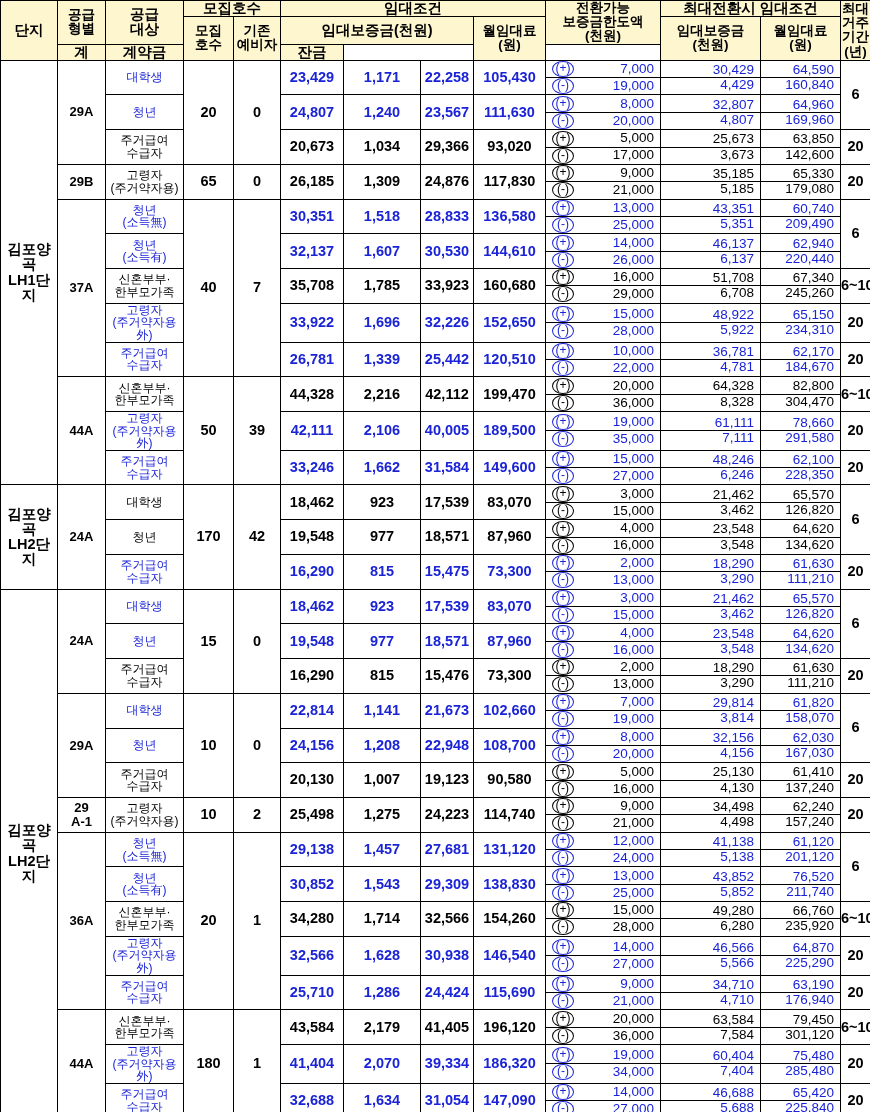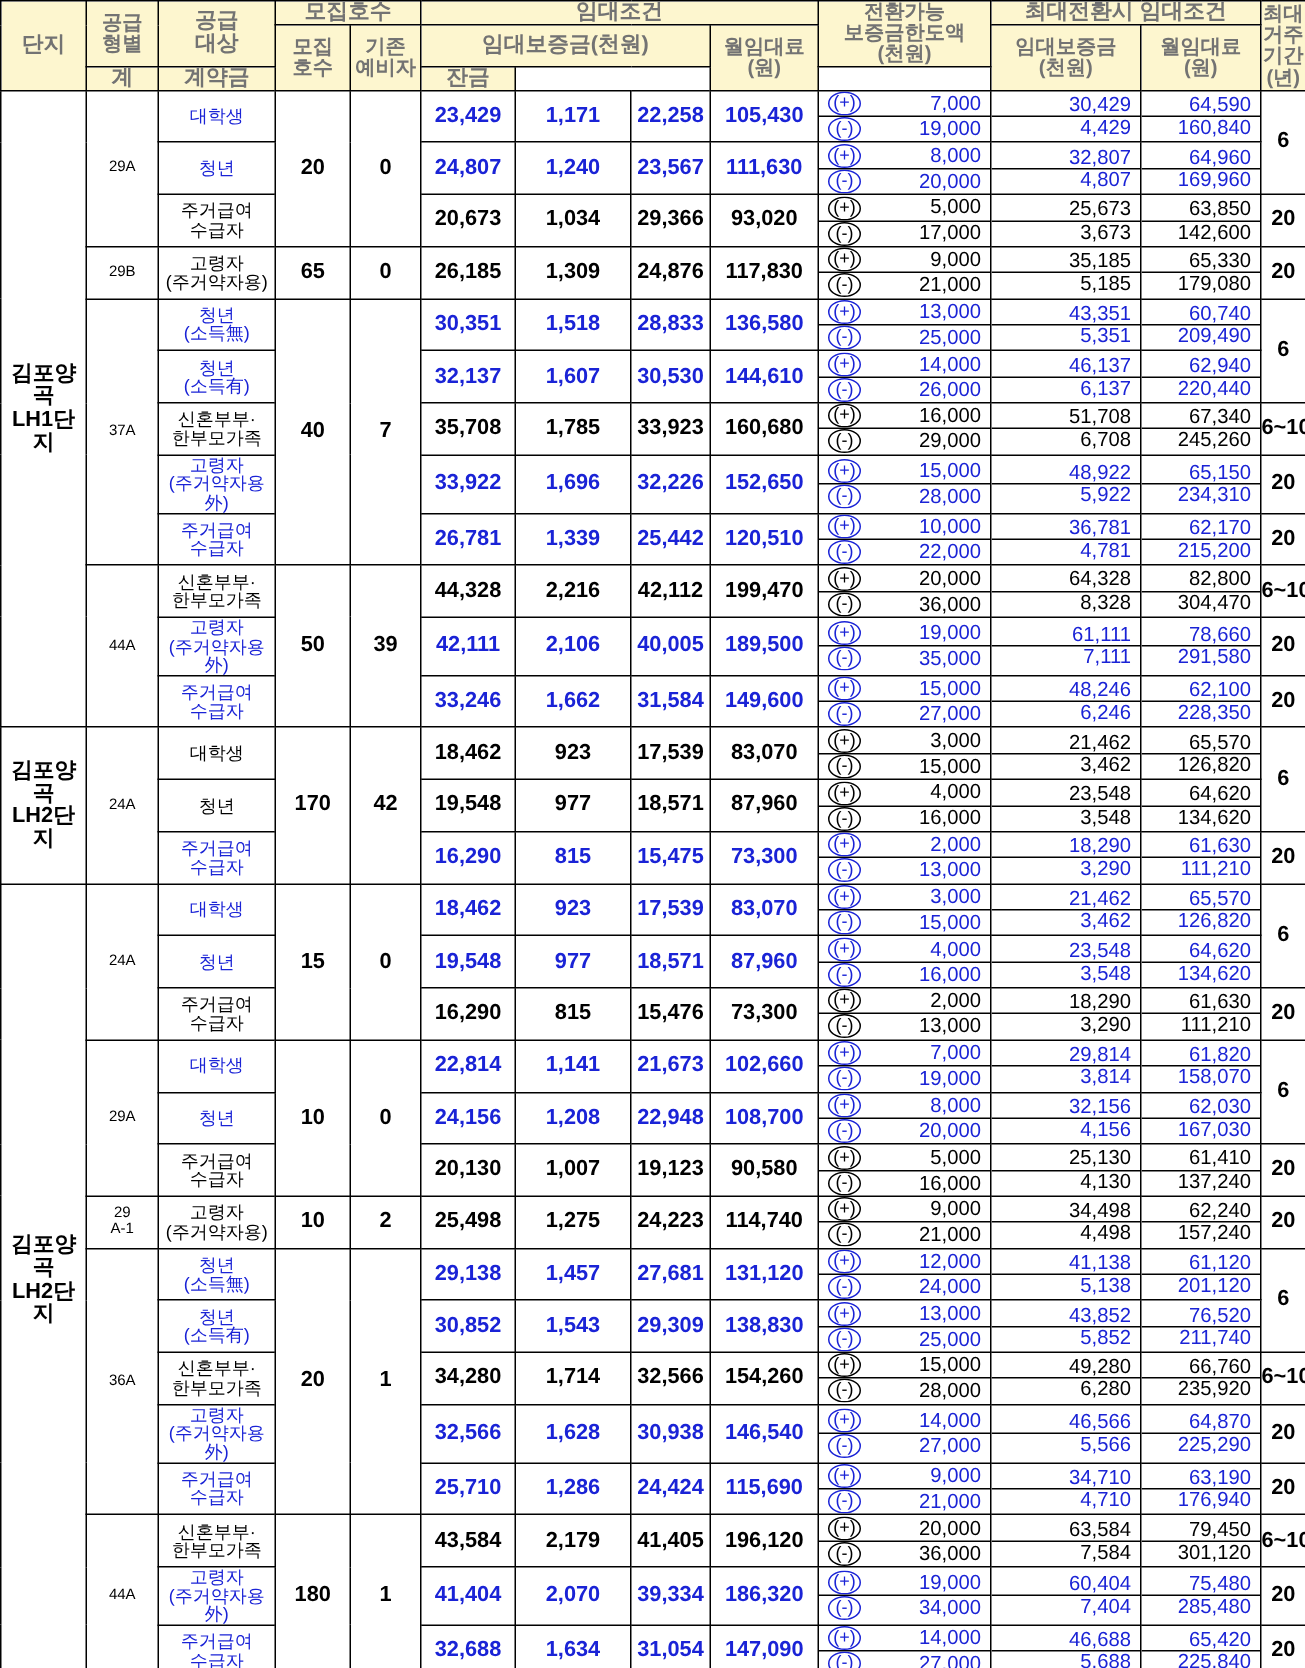--- a/index.html
+++ b/index.html
@@ -1,27 +1,27 @@
 <!DOCTYPE html>
 <html><head>
 <meta charset="utf-8">
 <style>
   html,body{margin:0;padding:0;background:#fff;}
   body{font-family:"Liberation Sans","DejaVu Sans",sans-serif;}
   #sheet{width:870px;height:1112px;box-sizing:border-box;}
   table{border-collapse:collapse;table-layout:fixed;width:870px;}
   td,th{border:1px solid #000;padding:0;text-align:center;vertical-align:middle;
         font-size:13px;line-height:1.05;overflow:hidden;}
-  .hdr{background:#fdf6cf;font-weight:bold;font-size:14.5px;color:#737373;}
+  .hdr{background:#fdf6cf;font-weight:bold;font-size:14.5px;color:#000000;}
   .hdr.small{font-size:13.5px;}
   .blue{color:#1a23d6;}
   .black{color:#000;}
   .num{font-weight:bold;font-size:14.5px;}
   .num.plain{font-weight:bold;}
-  .lbl{font-weight:normal;font-size:10px;}
+  .lbl{font-weight:bold;font-size:13px;}
   .lbl2{font-weight:normal;font-size:12px;}
   .ct{width:100%;border-collapse:collapse;table-layout:fixed;}
   .ct td{border:0;border-bottom:1px solid #000;padding:0 4px;height:50%;font-size:13.5px;}
   .ct tr:last-child td{border-bottom:0;}
   .ct td.s{width:34px;text-align:center;padding:0;}
   .ct td.v{text-align:right;padding-right:6px;}
   td.nopad{padding:0;}
   .dan{font-weight:bold;font-size:14.5px;}
   .sign-o{display:inline-block;border:1px solid currentColor;border-radius:50%;
           width:20px;height:14px;line-height:13px;font-size:12px;text-align:center;}
@@ -480,21 +480,21 @@
               </tbody>
             </table>
           </td>
           <td class="nopad">
             <table class="ct">
               <tbody>
                 <tr>
                   <td class="v blue">62,170</td>
                 </tr>
                 <tr>
-                  <td class="v blue">215,200</td>
+                  <td class="v blue">184,670</td>
                 </tr>
               </tbody>
             </table>
           </td>
           <td class="num plain black">20</td>
         </tr>
         <tr style="height: 34.7333px;">
           <td class="lbl" rowspan="3">44A</td>
           <td class="lbl2 black">신혼부부·<br>한부모가족</td>
           <td class="num" rowspan="3">50</td>

